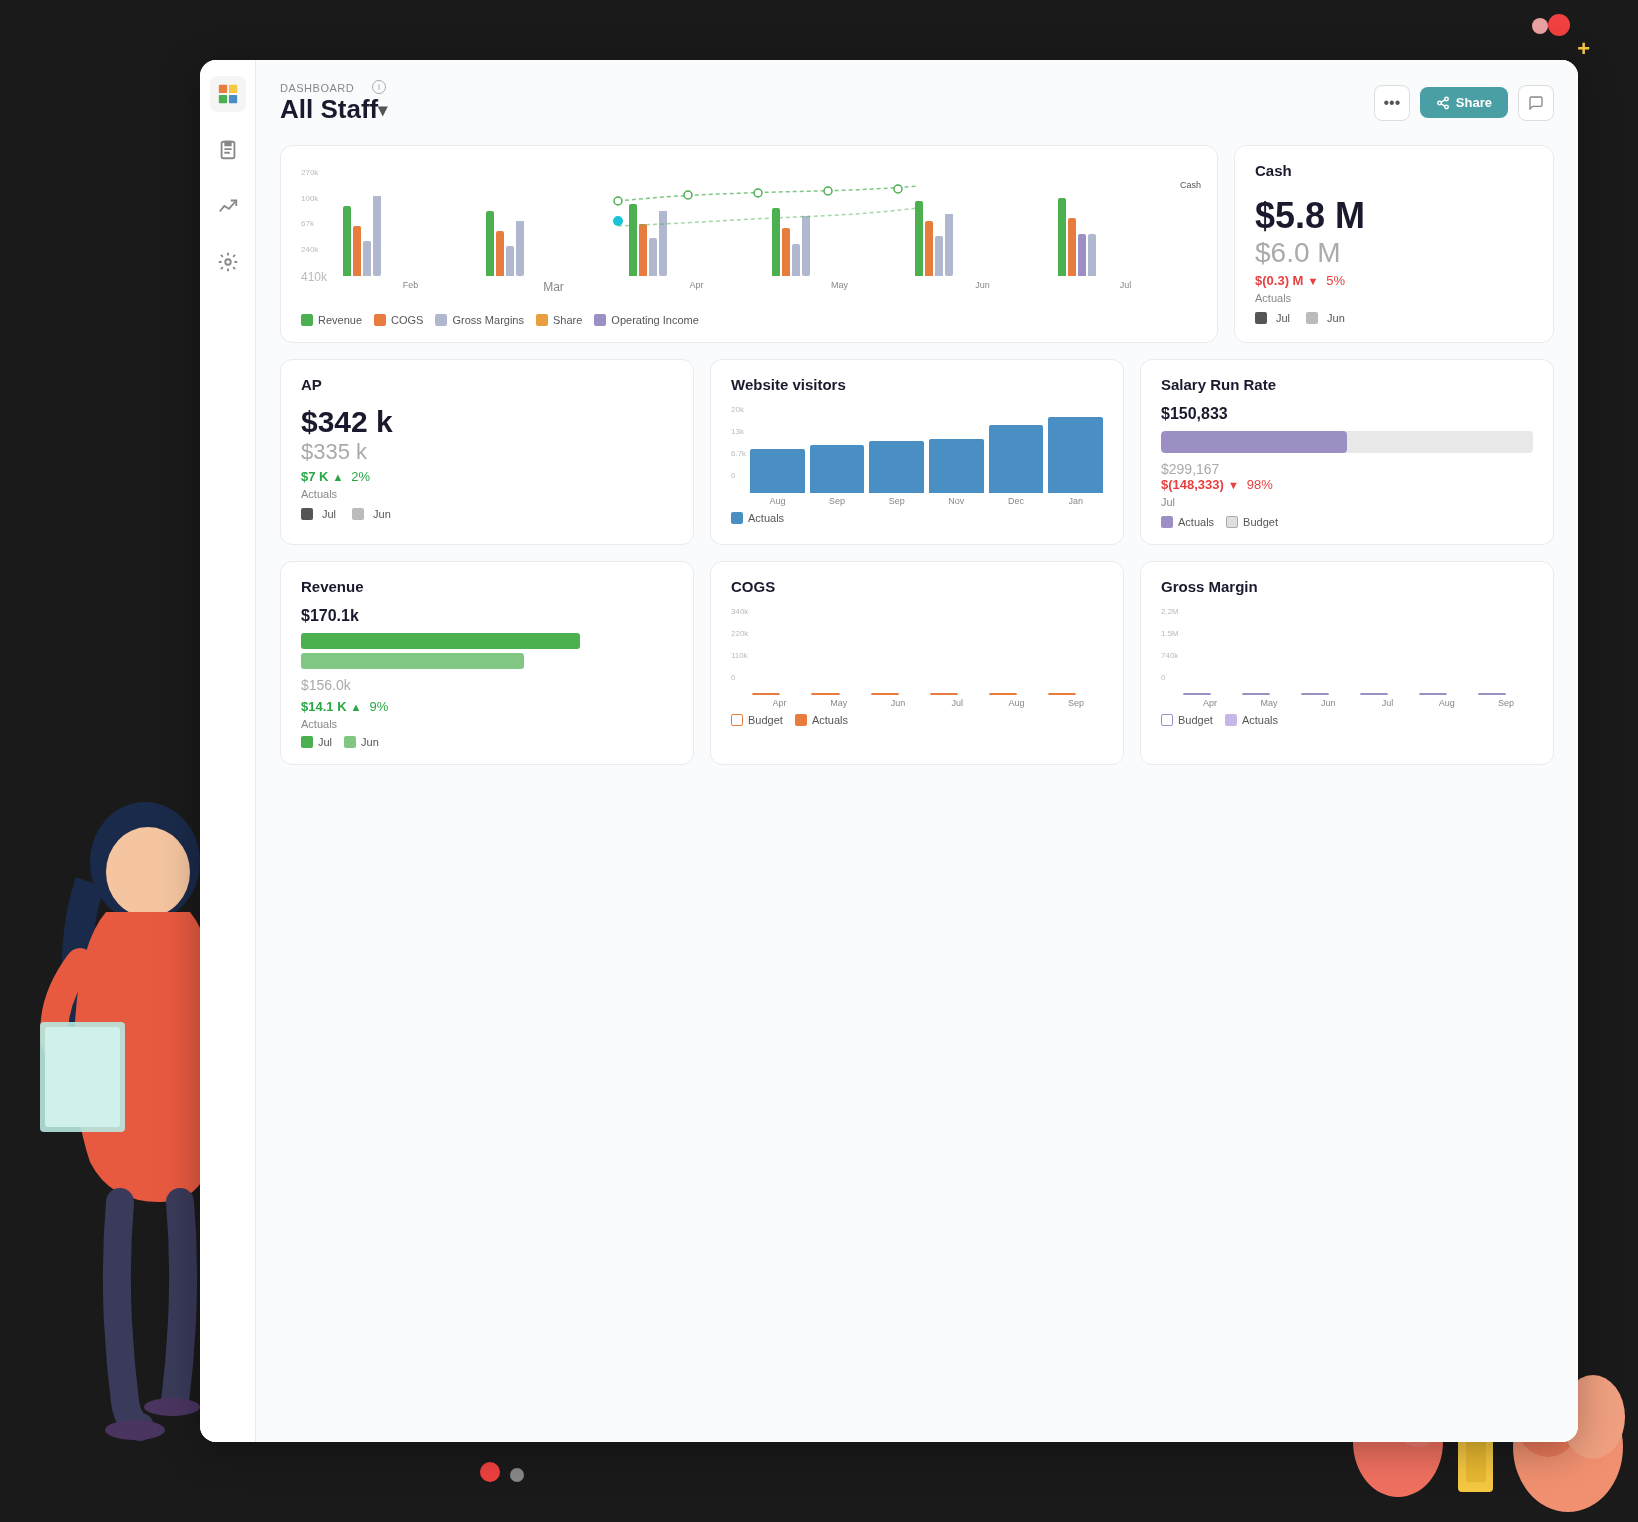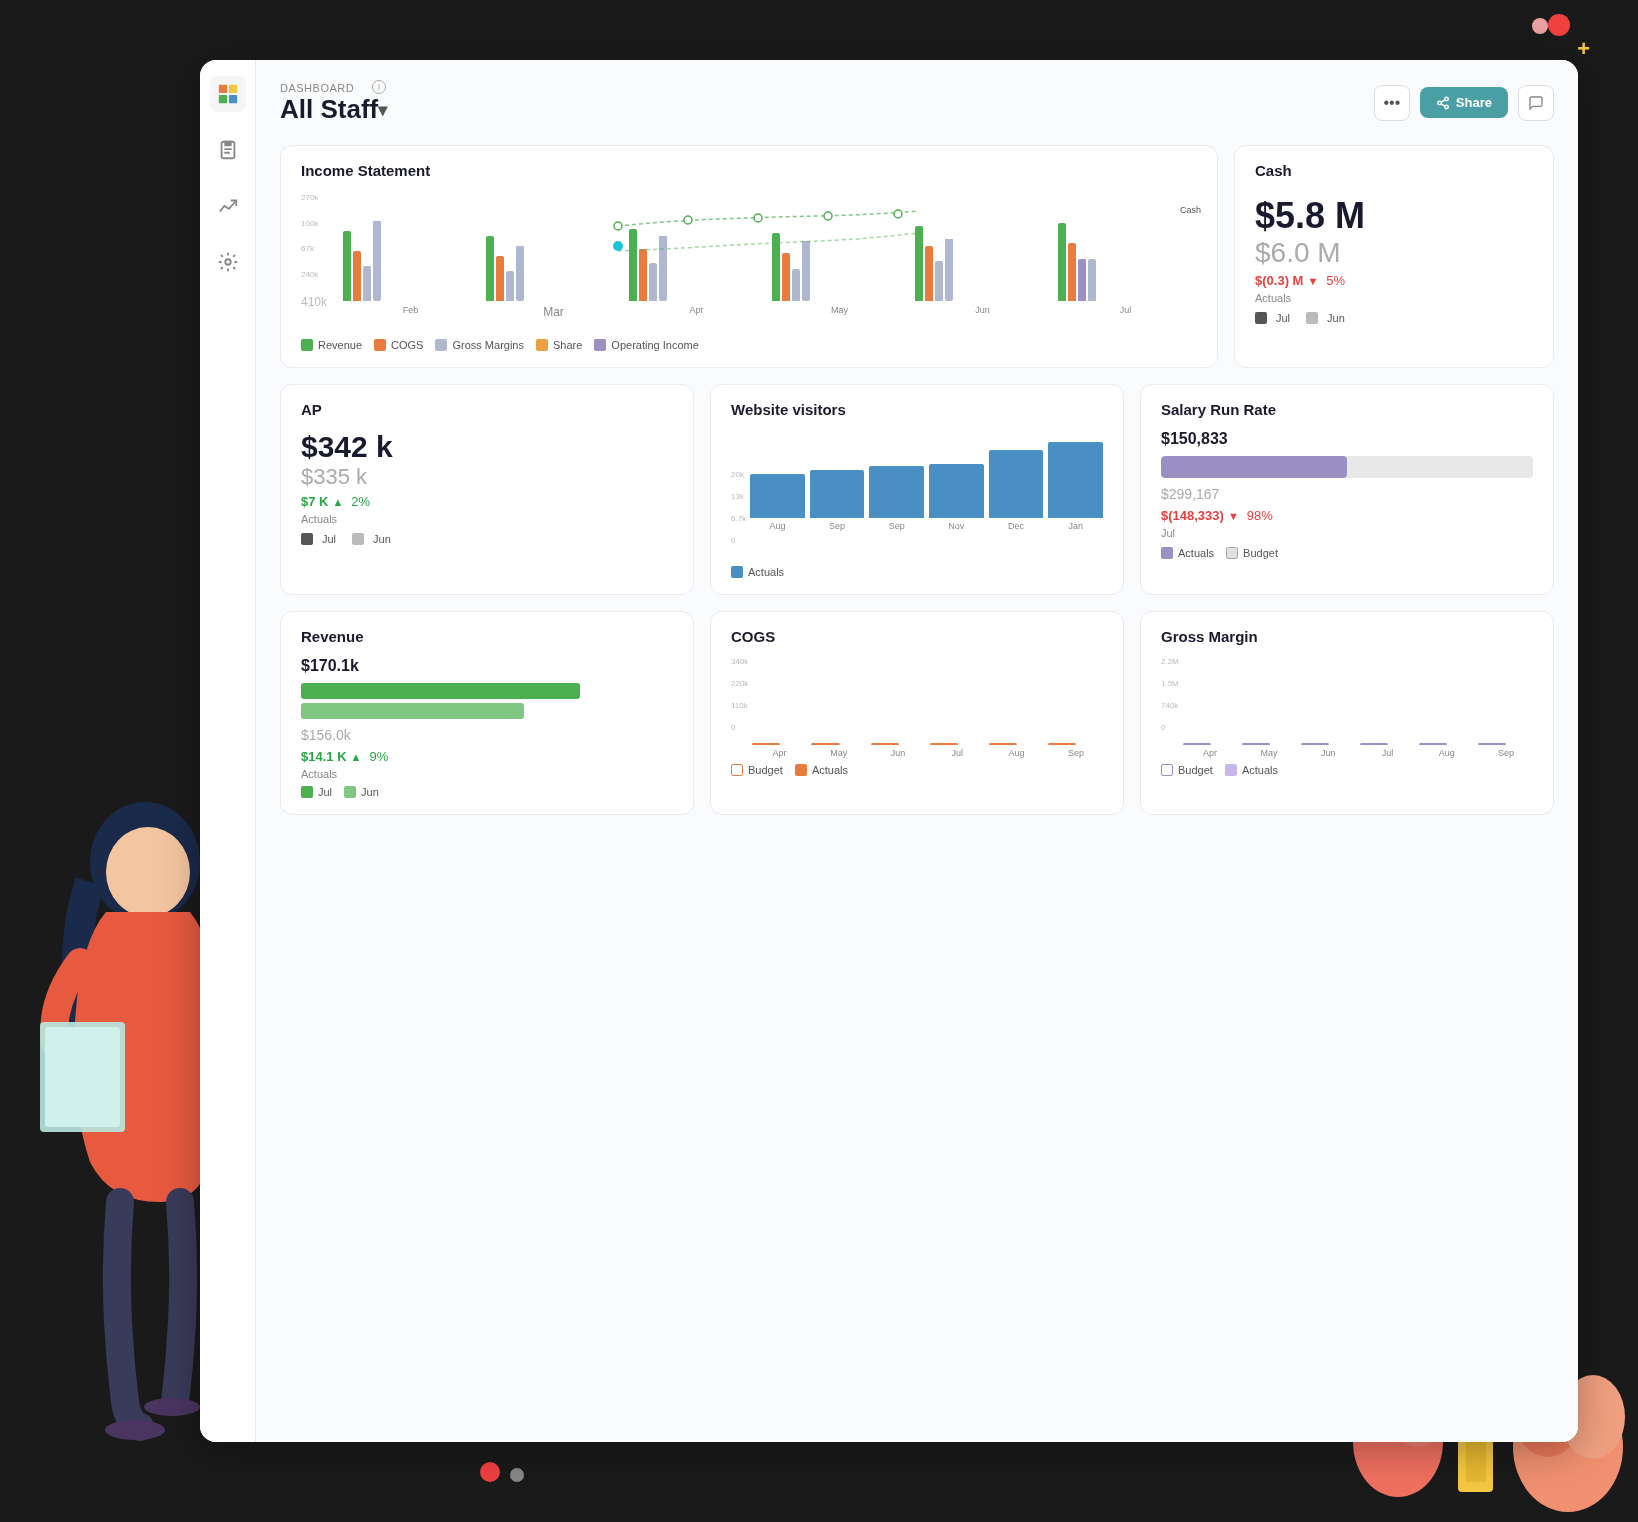--- a/index.html
+++ b/index.html
@@ -405,21 +405,20 @@
           <svg width="16" height="16" viewBox="0 0 24 24" fill="none" stroke="#888" stroke-width="2">
             <path d="M21 15a2 2 0 01-2 2H7l-4 4V5a2 2 0 012-2h14a2 2 0 012 2z"></path>
           </svg>
         </button>
       </div>
     </div>
 
     <div class="dashboard-grid">
 
       <div class="panel income-statement">
-        <div class="panel-title">Income Statement</div>
 
         <div class="income-chart-container">
 
           <div style="position:absolute;left:0;top:0;bottom:20px;width:38px;display:flex;flex-direction:column-reverse;justify-content:space-between;padding:2px 0;">
             <span style="font-size:12px;color:#bbb;">410k</span>
             <span style="font-size:8px;color:#bbb;">240k</span>
             <span style="font-size:8px;color:#bbb;">67k</span>
             <span style="font-size:8px;color:#bbb;">100k</span>
             <span style="font-size:8px;color:#bbb;">270k</span>
           </div>
@@ -570,21 +569,21 @@
             <span class="legend-square" style="background:#bbb;"></span>
             <span>Jun</span>
           </div>
         </div>
       </div>
 
       <div class="panel">
         <div class="panel-title">Website visitors</div>
 
         <div style="display:flex;gap:4px;">
-          <div style="display:flex;flex-direction:column;justify-content:space-between;height:90px;padding-bottom:15px;margin-top:40px;">
+          <div style="display:flex;flex-direction:column;justify-content:space-between;height:90px;padding-bottom:15px;">
             <span style="font-size:8px;color:#bbb;">20k</span>
             <span style="font-size:8px;color:#bbb;">13k</span>
             <span style="font-size:8px;color:#bbb;">6.7k</span>
             <span style="font-size:8px;color:#bbb;">0</span>
           </div>
           <div style="flex:1;">
             <div class="visitors-chart">
               <div class="visitors-bar" style="height:55%;"></div>
               <div class="visitors-bar" style="height:60%;"></div>
               <div class="visitors-bar" style="height:65%;"></div>
@@ -613,21 +612,21 @@
       <div class="panel">
         <div class="panel-title">Salary Run Rate</div>
         <div style="margin-top:8px;">
           <div style="font-size:16px;font-weight:700;color:#1a1a2e;">$150,833</div>
           <div class="salary-bar-container">
             <div class="salary-bar-track">
               <div class="salary-bar-fill" style="width:50%;"></div>
             </div>
           </div>
           <div style="font-size:14px;color:#aaa;">$299,167</div>
-          <div style="display:flex;align-items:center;gap:4px;margin-top:6px;">
+          <div style="display:flex;align-items:center;gap:4px;">
             <span class="delta-negative">$(148,333)</span>
             <span style="color:#e84040;font-size:11px;">▼</span>
             <span class="delta-pct">98%</span>
           </div>
           <div class="actuals-label">Jul</div>
         </div>
         <div class="legend" style="margin-top:8px;">
           <div class="legend-item">
             <div class="legend-dot" style="background:#9b8fc4;"></div>
             <span>Actuals</span>

